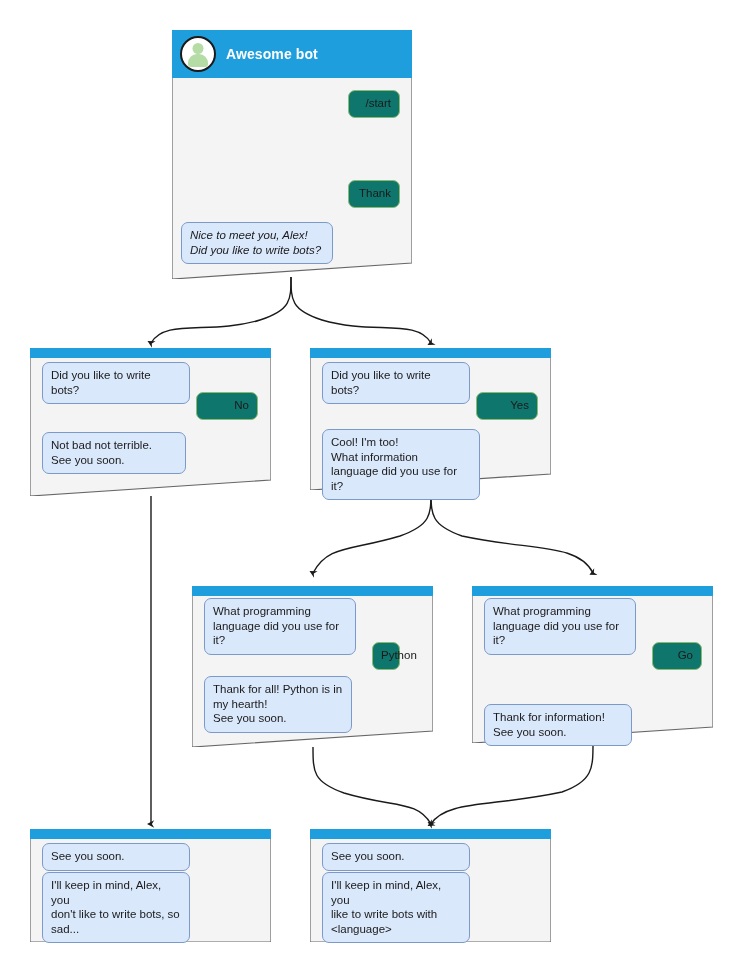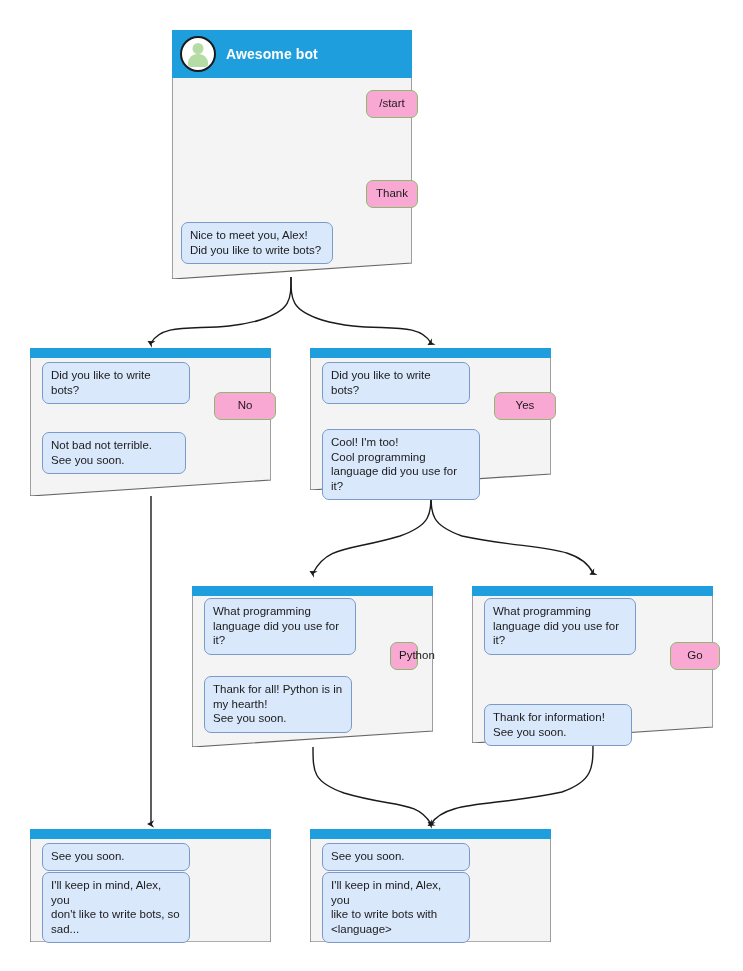--- a/index.html
+++ b/index.html
@@ -118,24 +118,23 @@
     line-height: 14.5px;
     color: #1a1a1a;
     padding: 5px 8px 6px 8px;
     white-space: pre-line;
   }
   .msg.bot {
     background: #dae8fc;
     border: 1px solid #7b9ac9;
   }
   .msg.user {
-    background: #f9a8d4;
+    background: #0f766e;
     border: 1px solid #8cbb6e;
-    text-align: center;
-    margin-left: 18px;
+    text-align: right;
   }
 
   svg { display: block; }
 </style>
 </head>
 <body>
 
 <div id="diagram-canvas">
 
   <svg id="connectors" viewBox="0 0 743 971" width="743" height="971">
@@ -179,21 +178,21 @@
     <div class="node-inner">
       <div class="title-bar tall">
         <div class="avatar">
           <div class="head"></div>
             <div class="body"></div>
         </div>
         <div class="bot-title">Awesome bot</div>
       </div>
       <div class="msg user" style="left:176px; top:60px; width:52px;">/start</div>
       <div class="msg user" style="left:176px; top:150px; width:52px;">Thank</div>
-      <div class="msg bot" style="left:9px; top:192px; width:152px;">Nice to meet you, Alex!
+      <div class="msg bot" style="left:9px; top:192px; width:152px;font-style:italic;">Nice to meet you, Alex!
 Did you like to write bots?</div>
     </div>
   </div>
 
   <div class="chat-node" style="left:30px; top:348px; width:241px; height:148px;">
     <svg class="node-shape" viewBox="0 0 241 148" preserveAspectRatio="none">
       <path d="M0,0 L241,0 L241,132 L0,148 Z" fill="#f4f4f4" stroke="#666666" stroke-width="1.2"></path>
     </svg>
     <div class="node-inner">
       <div class="title-bar thin"></div>
@@ -206,21 +205,21 @@
 
   <div class="chat-node" style="left:310px; top:348px; width:241px; height:142px;">
     <svg class="node-shape" viewBox="0 0 241 142" preserveAspectRatio="none">
       <path d="M0,0 L241,0 L241,126 L0,142 Z" fill="#f4f4f4" stroke="#666666" stroke-width="1.2"></path>
     </svg>
     <div class="node-inner">
       <div class="title-bar thin"></div>
       <div class="msg bot" style="left:12px; top:14px; width:148px;">Did you like to write bots?</div>
       <div class="msg user" style="left:166px; top:44px; width:62px;">Yes</div>
       <div class="msg bot" style="left:12px; top:81px; width:158px;">Cool! I'm too!
-Cool programming
+What information
 language did you use for it?</div>
     </div>
   </div>
 
   <div class="chat-node" style="left:192px; top:586px; width:241px; height:161px;">
     <svg class="node-shape" viewBox="0 0 241 161" preserveAspectRatio="none">
       <path d="M0,0 L241,0 L241,145 L0,161 Z" fill="#f4f4f4" stroke="#666666" stroke-width="1.2"></path>
     </svg>
     <div class="node-inner">
       <div class="title-bar thin"></div>

